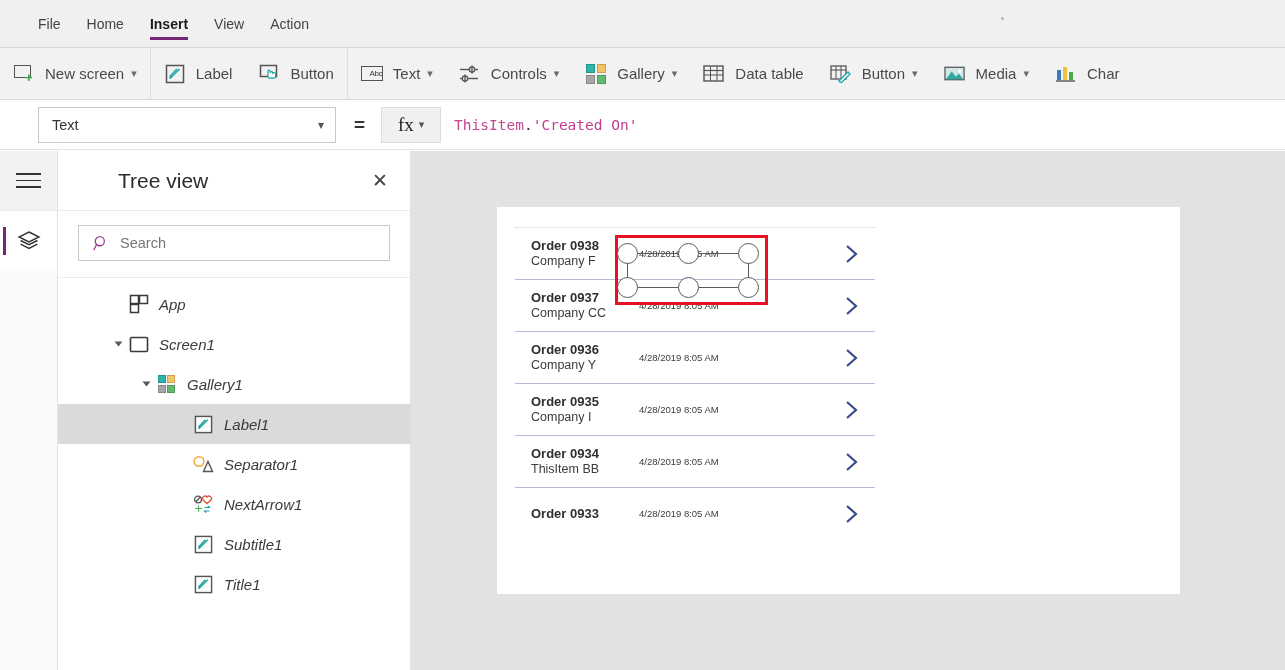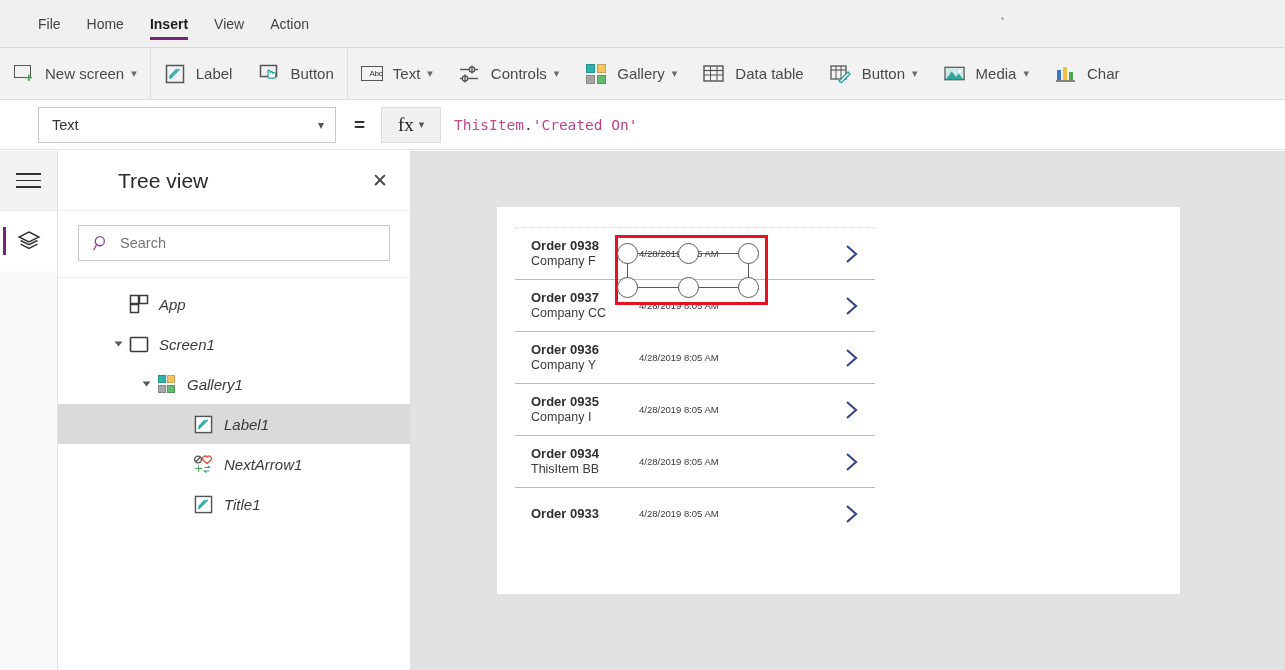--- a/index.html
+++ b/index.html
@@ -436,34 +436,52 @@
       <div class="tnode sel" style="padding-left:135px">
         <span class="tico">
           <svg width="19" height="19" viewBox="0 0 20 20">
               <rect x="1.5" y="1.5" width="17" height="17" fill="#fff" stroke="#555" stroke-width="1.5"></rect>
               <path d="M5 14.5 L14.5 5 M5 14.5 L5.3 11.8 L12 5" fill="none" stroke="#1aa3a3" stroke-width="1.4"></path>
             </svg>
         </span>
         <span>Label1</span>
       </div>
 
+      <div class="tnode" style="padding-left:135px">
+        <span class="tico">
+          <svg width="21" height="19" viewBox="0 0 21 19">
+              <circle cx="6" cy="6.5" r="4.8" fill="#fff" stroke="#f2a93b" stroke-width="1.5"></circle>
+              <path d="M10.5 16.5 L15 6.5 L19.5 16.5 Z" fill="#fff" stroke="#555" stroke-width="1.4"></path>
+            </svg>
+        </span>
+        <span>Separator1</span>
+      </div>
 
       <div class="tnode" style="padding-left:135px">
         <span class="tico">
           <svg width="21" height="19" viewBox="0 0 21 19">
               <circle cx="5" cy="4.5" r="3.4" fill="none" stroke="#555" stroke-width="1.3"></circle>
               <line x1="2.7" y1="6.7" x2="7.3" y2="2.3" stroke="#555" stroke-width="1.3"></line>
               <path d="M14 2 a2.6 2.6 0 0 0-4.4 2.6 L14 8.6 L18.4 4.6 A2.6 2.6 0 0 0 14 2z" fill="none" stroke="#e0573c" stroke-width="1.3"></path>
               <text x="1" y="17" font-size="11" fill="#3faa4e" font-family="DejaVu Sans">+</text>
               <path d="M11.5 12.5 h5 l-1.6-1.6 M16.5 16 h-5 l1.6 1.6" fill="none" stroke="#1aa3a3" stroke-width="1.2"></path>
             </svg>
         </span>
         <span>NextArrow1</span>
       </div>
 
+      <div class="tnode" style="padding-left:135px">
+        <span class="tico">
+          <svg width="19" height="19" viewBox="0 0 20 20">
+              <rect x="1.5" y="1.5" width="17" height="17" fill="#fff" stroke="#555" stroke-width="1.5"></rect>
+              <path d="M5 14.5 L14.5 5 M5 14.5 L5.3 11.8 L12 5" fill="none" stroke="#1aa3a3" stroke-width="1.4"></path>
+            </svg>
+        </span>
+        <span>Subtitle1</span>
+      </div>
 
       <div class="tnode" style="padding-left:135px">
         <span class="tico">
           <svg width="19" height="19" viewBox="0 0 20 20">
               <rect x="1.5" y="1.5" width="17" height="17" fill="#fff" stroke="#555" stroke-width="1.5"></rect>
               <path d="M5 14.5 L14.5 5 M5 14.5 L5.3 11.8 L12 5" fill="none" stroke="#1aa3a3" stroke-width="1.4"></path>
             </svg>
         </span>
         <span>Title1</span>
       </div>

